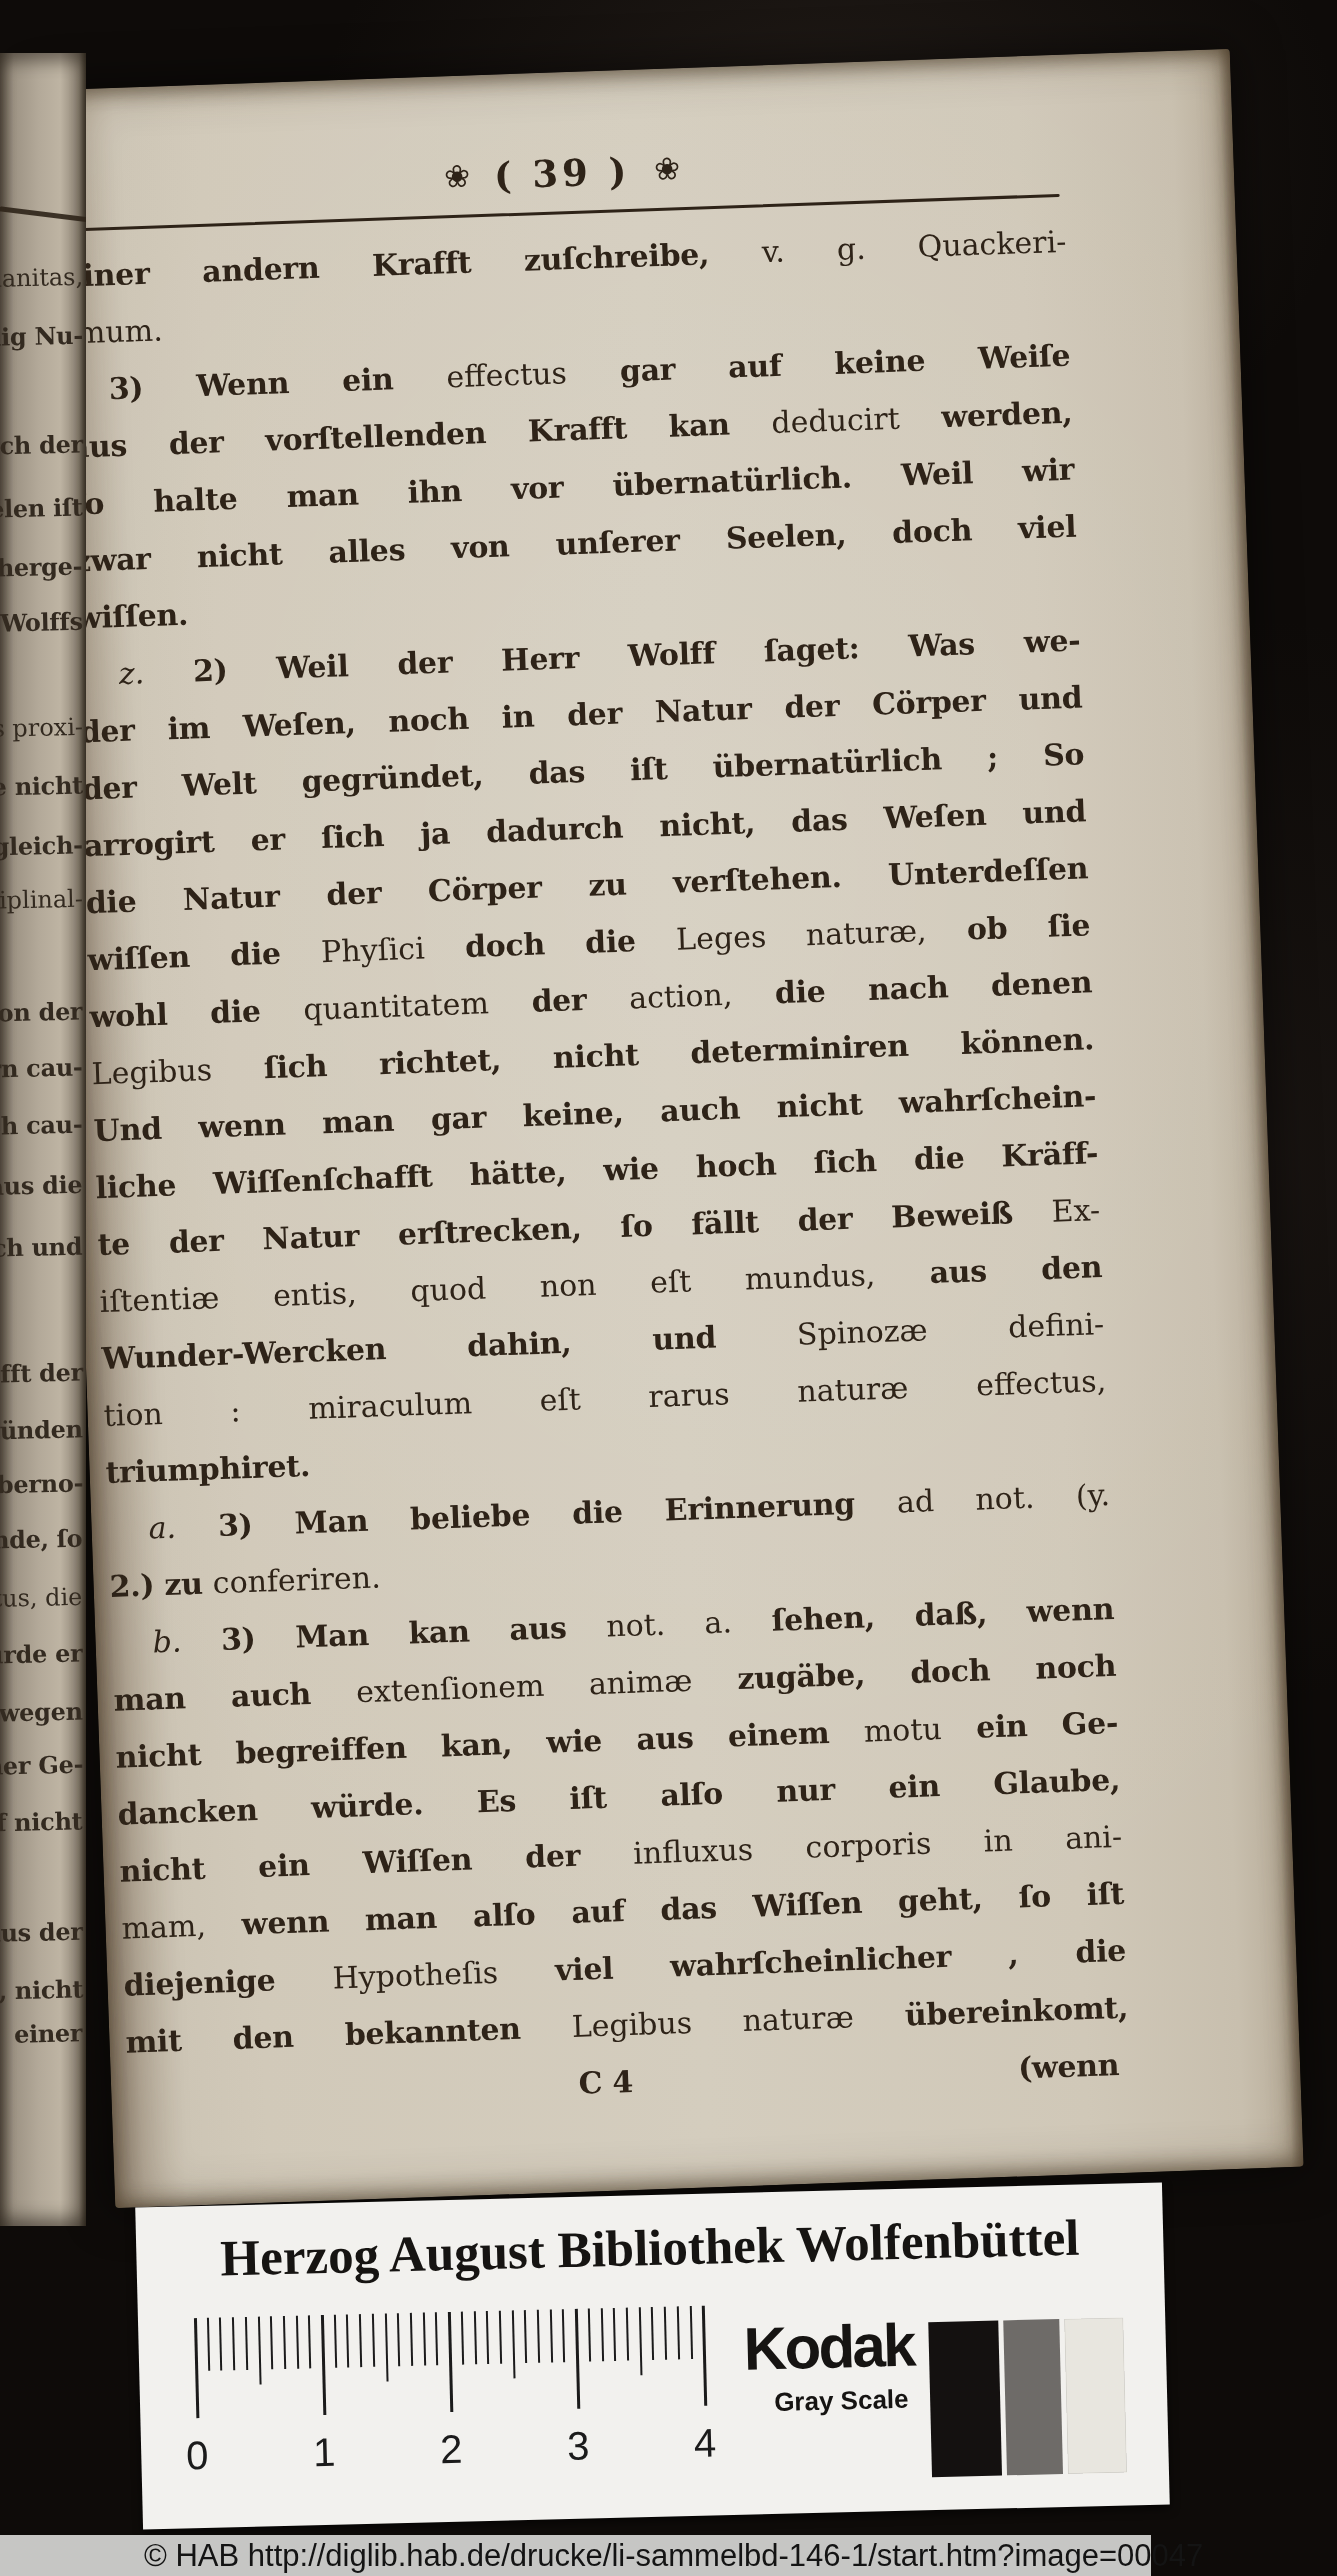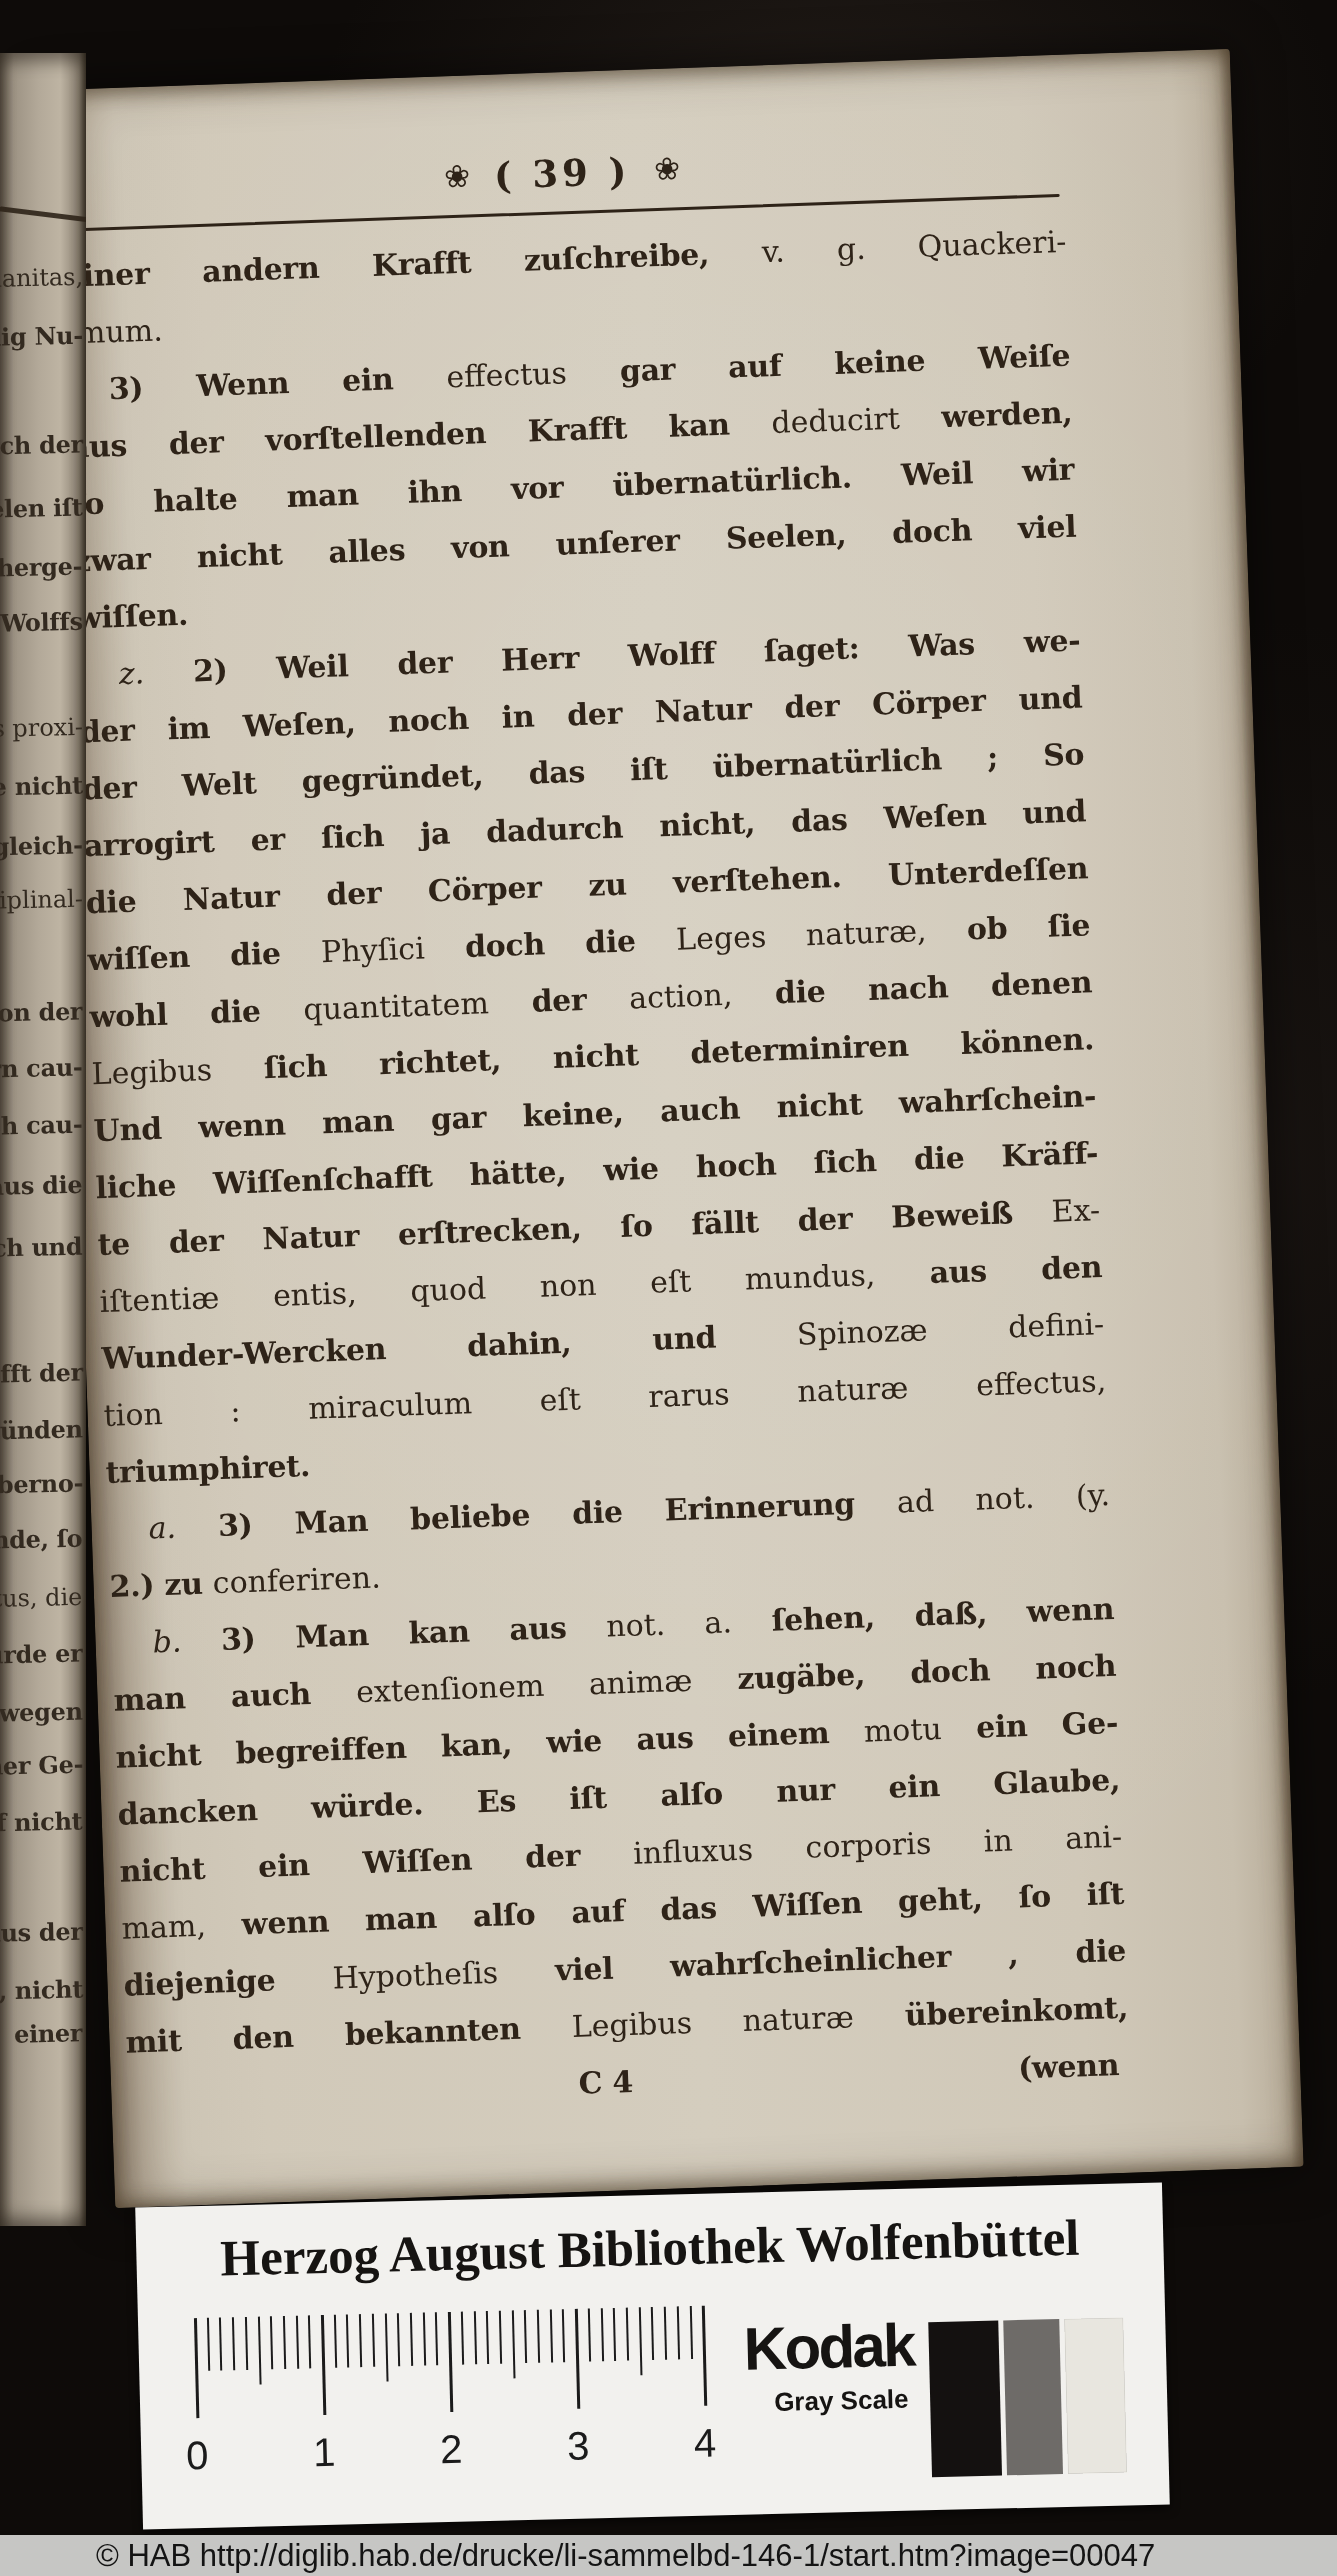--- a/index.html
+++ b/index.html
@@ -94,22 +94,22 @@
     position:absolute;left:634px;top:195px;
     font-family:"Liberation Sans",sans-serif;font-weight:700;font-size:26px;letter-spacing:0px;
   }
   .patch{position:absolute;top:134px;height:155px;}
   .patch.p-black{left:790px;width:70px;background:var(--patch_black,#141110);}
   .patch.p-gray{left:865px;width:56px;background:var(--patch_gray,#6e6b68);}
   .patch.p-light{left:926px;width:59px;background:var(--patch_light,#e8e6df);box-shadow:inset 0 0 0 0.7px rgba(0,0,0,.12);}
 
   
   .caption-bar{
-    position:absolute;left:0;top:2535px;width:1337px;height:41px;
-    background:var(--caption_bg,#c6c6c4);z-index:6;
+    position:absolute;left:0;top:2535px;width:1103px;height:41px;
+    background:var(--caption_bg,#c6c6c4);z-index:6;padding-left:48px;
   }
   .caption-text{
     display:block;padding-left:96px;line-height:41px;
     font-family:"Liberation Sans",sans-serif;font-size:31px;color:var(--caption_ink,#141414);
     white-space:nowrap;
   }
 </style>
 </head>
 <body>
 

